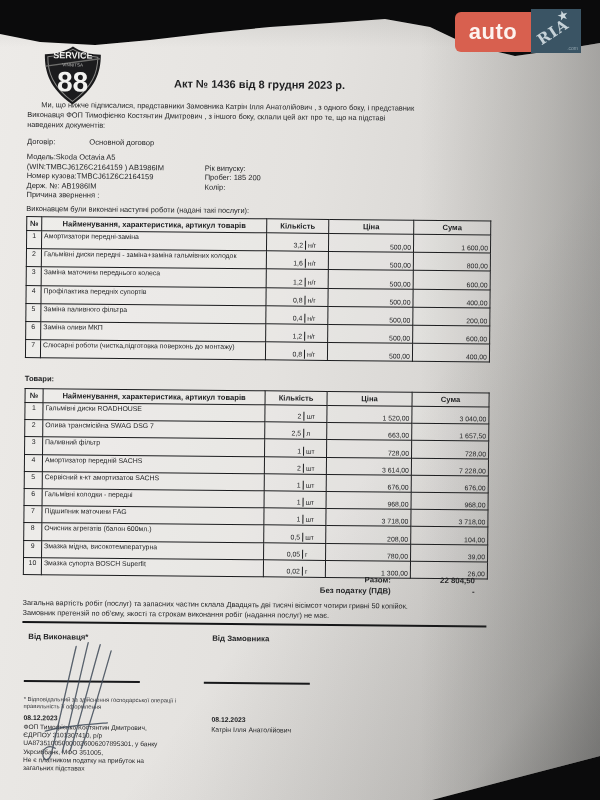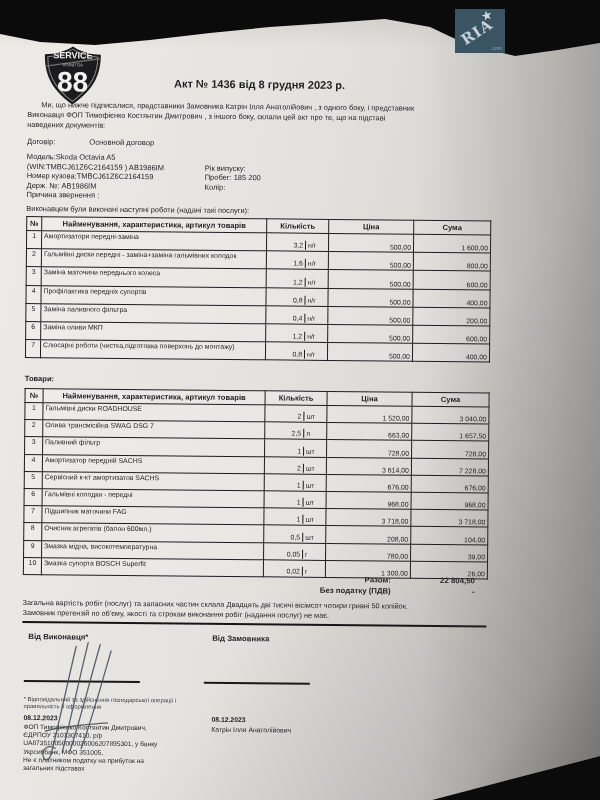--- a/index.html
+++ b/index.html
@@ -412,18 +412,21 @@
       <path d="M84 8 C 74 44, 64 86, 55 114"></path>
       <path d="M95 14 C 86 46, 76 84, 66 112"></path>
       <path d="M30 95 C 45 90, 70 88, 92 86"></path>
     </g>
   </svg>
 </div>
 
 <div class="paper-shade"></div>
 
 <div class="wm">
+  <div class="wm-auto">
+    <span>auto</span>
+  </div>
   <div class="wm-ria">
     <span class="ria-star">★</span>
     <span class="ria-text">RIA</span>
     <span class="ria-com">.com</span>
   </div>
 </div>
 
 </body></html>

